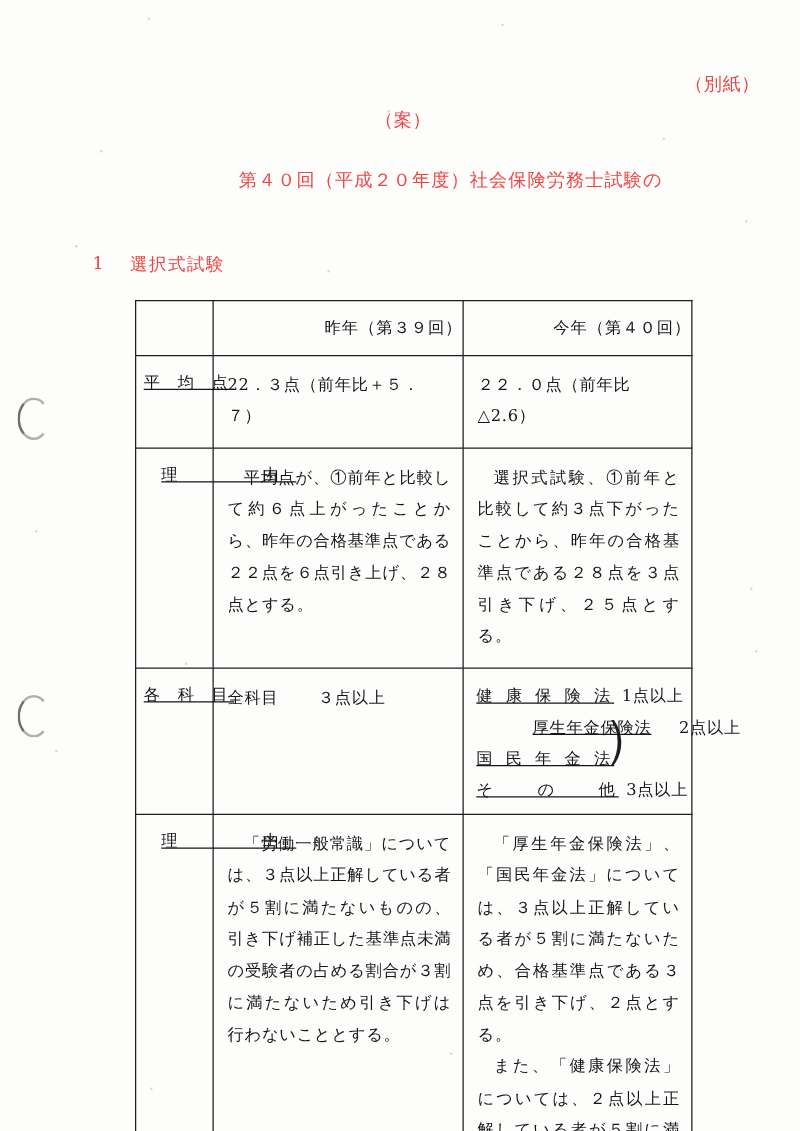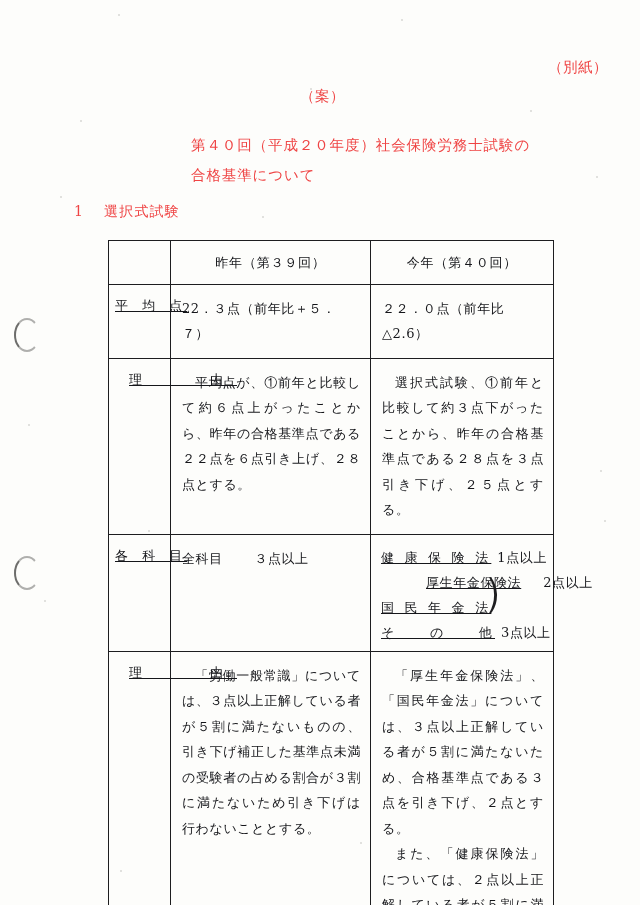--- a/index.html
+++ b/index.html
@@ -112,21 +112,21 @@
     text-decoration: underline;
   }
   .rowlabel.wide { letter-spacing: 14px; text-indent: 14px; }
 
   .cell {
     padding: 11px 9px 11px 11px;
     line-height: 25.5px;
     letter-spacing: .6px;
   }
   .cell.center-head {
-    text-align: center;
+    text-align: right;
     padding: 9px 0 8px 0;
     letter-spacing: .8px;
   }
   .cell.para { text-indent: 13px; text-align: justify; }
   .cell.para p { margin: 0; }
   .cell.para p + p { margin-top: 0; }
 
   
   tr.head td { height: 30px; }
   tr.avg td { height: 44px; }
@@ -193,21 +193,20 @@
   <div class="speck" style="left:44px;   top:600px; width:2px; height:2px;"></div>
   <div class="speck" style="left:360px;  top:842px; width:2px; height:2px;"></div>
   <div class="speck" style="left:120px;  top:870px; width:2px; height:2px;"></div>
   <div class="speck" style="left:512px;  top:884px; width:2px; height:2px;"></div>
 
   <div class="corner-note ink">（別紙）</div>
   <div class="draft-mark ink">（案）</div>
 
   <div class="doc-title ink">
     <span>第４０回（平成２０年度）社会保険労務士試験の</span>
-    <span class="line2">合格基準について</span>
   </div>
 
   <div class="section-no ink">1</div>
   <div class="section-label ink">選択式試験</div>
 
   <table id="crit-table">
     <colgroup>
       <col class="col-label">
       <col class="col-left">
       <col class="col-right">

